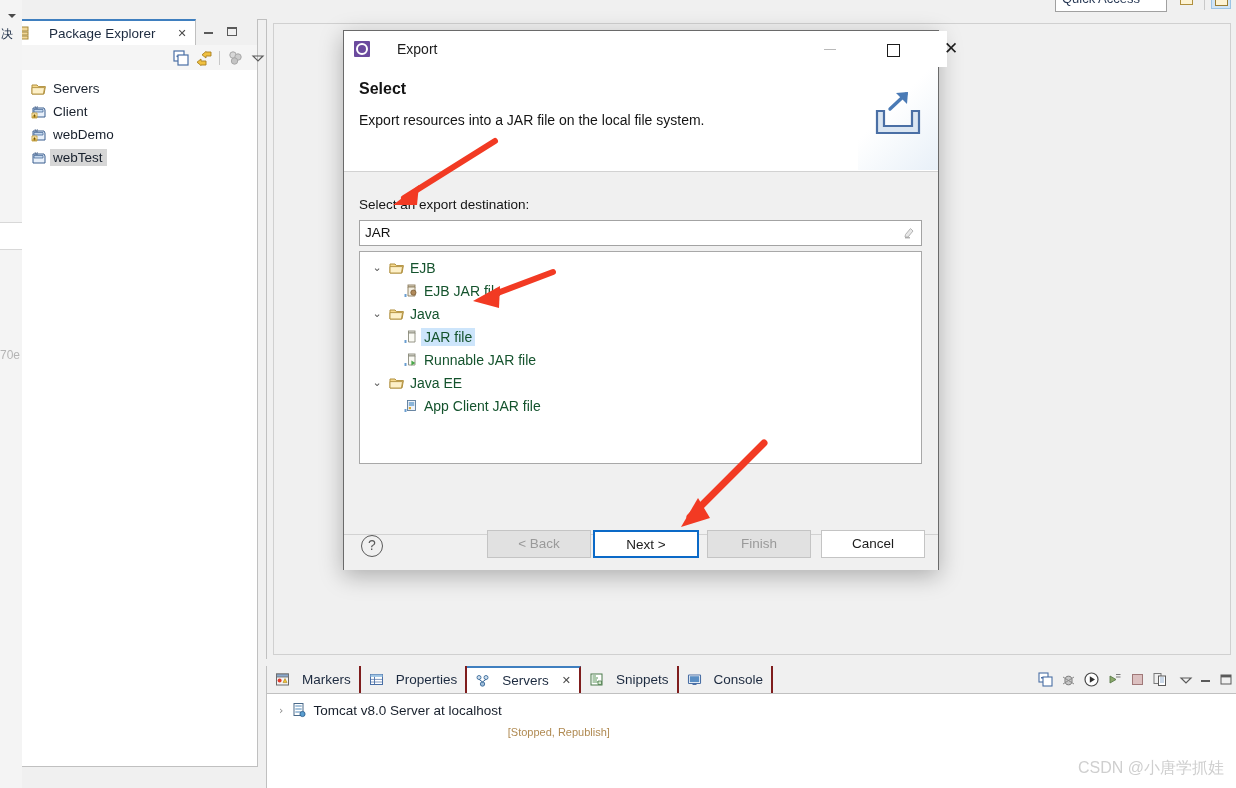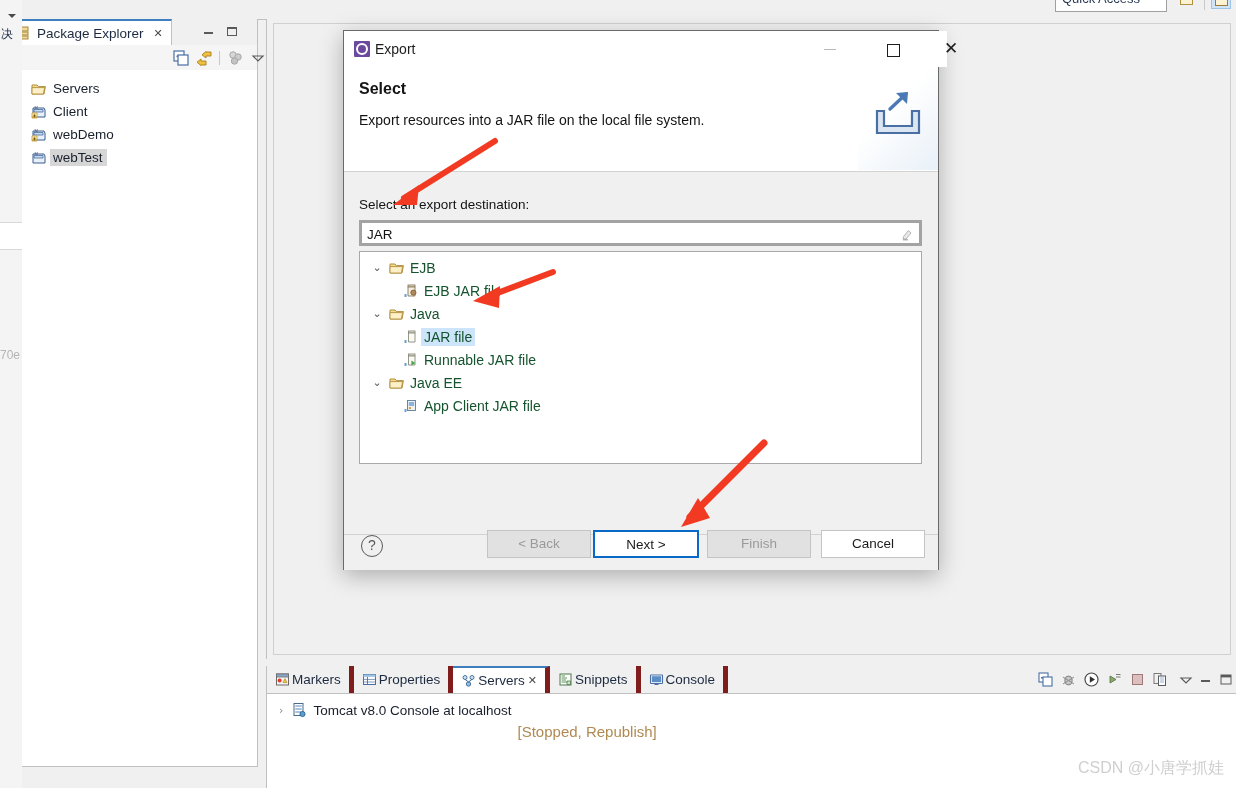--- a/index.html
+++ b/index.html
@@ -170,21 +170,21 @@
     position: absolute;
     left: 0; top: 0;
     height: 26px;
     padding: 0 8px 0 6px;
     background: #ffffff;
     border-top: 2px solid #3f7fbf;
     border-right: 1px solid #c0c0c0;
     box-sizing: border-box;
     display: flex;
     align-items: center;
-    gap: 8px;
+    gap: 20px;
     white-space: nowrap;
   }
   .pkg-tab-label {
     font-size: 13.5px;
     color: #1c2a3f;
   }
   .ico-pkgexp {
     position: relative;
     width: 14px; height: 14px;
     flex: 0 0 auto;
@@ -301,22 +301,22 @@
     background: #f0f0f0;
     border-bottom: 1px solid #c0c0c0;
     display: flex;
     align-items: stretch;
   }
   .b-tab {
     height: 27px;
     padding: 0 8px;
     display: flex;
     align-items: center;
-    gap: 1px;
-    border-right: 5px solid #7f1d1d;
+    gap: 11px;
+    border-right: 2px solid #7f1d1d;
     box-sizing: border-box;
     white-space: nowrap;
     background: #f0f0f0;
   }
   .b-tab.active {
     background: #ffffff;
     border-top: 2px solid #3f7fbf;
   }
   .b-tab .lbl {
     font-size: 13.5px;
@@ -346,21 +346,21 @@
     font-size: 11px;
     color: #8a8a8a;
     font-family: "DejaVu Sans", sans-serif;
     margin-right: 2px;
   }
   .server-row .name {
     font-size: 13.5px;
     color: #18202c;
   }
   .server-row .status {
-    font-size: 15px;
+    font-size: 11px;
     color: #b08a52;
     margin-top: 43px;
   }
 
   
   .dialog-shadow {
     position: absolute;
     left: 343px; top: 30px;
     width: 596px; height: 540px;
     box-shadow: 0 6px 22px rgba(0,0,0,0.28);
@@ -375,21 +375,21 @@
     box-sizing: border-box;
   }
   .dlg-titlebar {
     position: absolute;
     left: 0; top: 0;
     width: 594px; height: 36px;
     background: #ffffff;
     display: flex;
     align-items: center;
     padding-left: 9px;
-    gap: 4px;
+    gap: 26px;
   }
   .dlg-title {
     font-size: 14px;
     color: #1c1c1c;
   }
   .dlg-wctrl {
     position: absolute;
     top: 4px;
     width: 42px; height: 28px;
   }
@@ -449,21 +449,21 @@
     position: absolute;
     left: 15px; top: 25px;
     font-size: 13.5px;
     color: #141414;
   }
   .filter-field {
     position: absolute;
     left: 15px; top: 48px;
     width: 563px; height: 26px;
     background: #ffffff;
-    border: 3px solid #a3a3a3;
+    border: 1px solid #a3a3a3;
     box-sizing: border-box;
   }
   .filter-text {
     position: absolute;
     left: 5px; top: 4px;
     font-size: 13.5px;
     color: #111111;
   }
   .filter-clear {
     position: absolute;
@@ -834,21 +834,21 @@
       <span class="arrow">›</span>
       <span class="ico16">
         <svg width="16" height="16" viewBox="0 0 16 16">
           <rect x="3" y="1.5" width="9" height="12" fill="#ffffff" stroke="#4a6a8a" stroke-width="1"></rect>
           <rect x="4.3" y="3" width="6.4" height="2" fill="#a8c4dc"></rect>
           <rect x="4.3" y="6" width="6.4" height="2" fill="#a8c4dc"></rect>
           <rect x="4.3" y="9" width="6.4" height="2" fill="#a8c4dc"></rect>
           <circle cx="11.5" cy="12" r="2.6" fill="#5a9ed0" stroke="#2a5a8a" stroke-width="0.8"></circle>
         </svg>
       </span>
-      <span class="name">Tomcat v8.0 Console at localhost</span>
+      <span class="name">Tomcat v8.0 Server at localhost</span>
       <span class="status">[Stopped, Republish]</span>
     </div>
   </div>
 </div>
 
 <div class="dialog-shadow"></div>
 <div class="dialog">
 
   <div class="dlg-titlebar">
     <span style="position:relative;width:18px;height:18px;flex:0 0 auto;">

